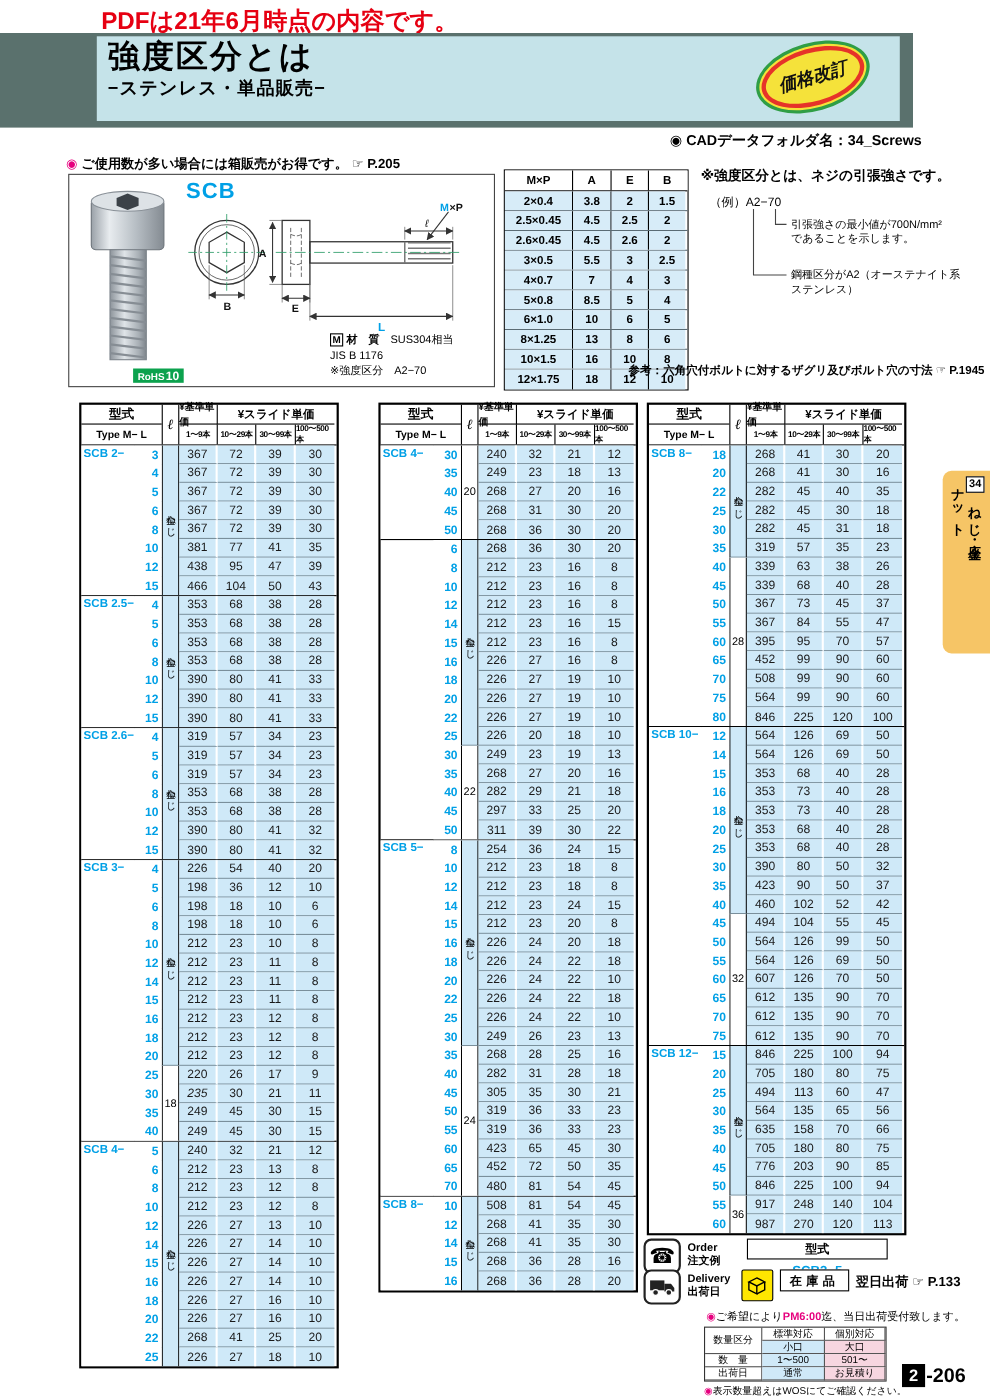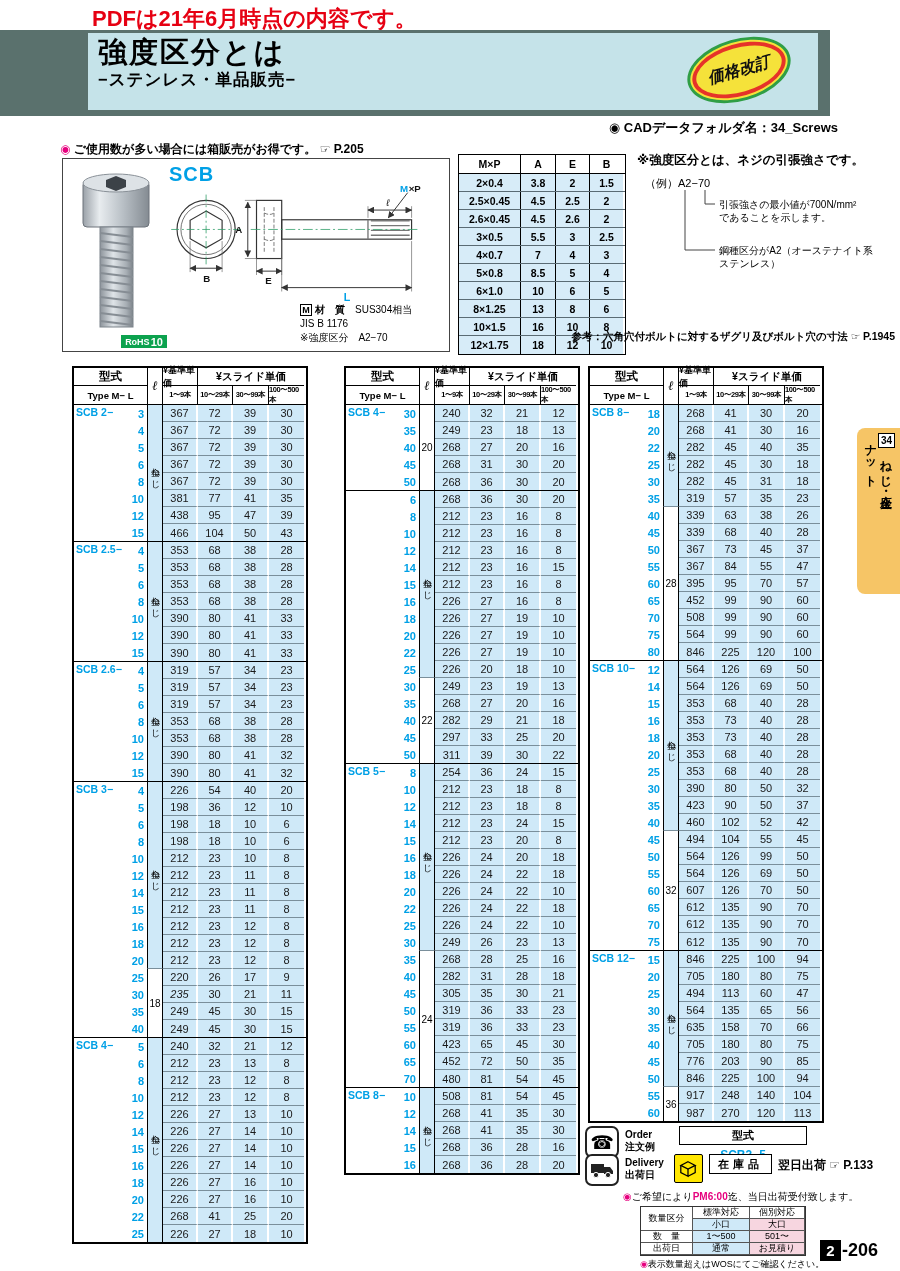--- a/index.html
+++ b/index.html
@@ -99,21 +99,21 @@
     align-items:center; justify-content:center; font-size:19px; background:#fff; }
   .olabels { font-size:10px; font-weight:bold; line-height:12px; padding-top:3px; }
   .model-box { width:128px; height:19px; border:1.5px solid #000; display:flex; align-items:center;
     justify-content:center; font-size:11px; font-weight:bold; background:#fff; }
   .oexample { text-align:center; color:#00a0e6; font-weight:bold; font-size:12px; margin-top:3px; }
   .cube { width:29px; height:29px; background:#ffe600; border:1.5px solid #000; border-radius:2px;
     display:flex; align-items:center; justify-content:center; }
   .stock-box { height:20px; border:1px solid #000; background:#fff; display:flex; align-items:center;
     padding:0 8px; font-size:11px; letter-spacing:4px; font-weight:600; }
   .ship { font-size:12px; font-weight:bold; padding-top:3px; }
-  .dnote { position:absolute; left:38px; top:64px; font-size:10px; white-space:nowrap; }
+  .dnote { position:absolute; left:57px; top:64px; font-size:10px; white-space:nowrap; }
   .mini { position:absolute; left:55px; top:80px; width:166px; border:1px solid #333; font-size:9px;
     display:grid; grid-template-columns:52px 57px 55px; grid-auto-rows:12px; background:#fff; }
   .mini > div { border-right:1px solid #555; border-bottom:1px solid #555; display:flex;
     align-items:center; justify-content:center; }
   .mc-span { grid-row:1/3; }
   .bg-b { background:#cfe9f8; } .bg-p { background:#f7d6e0; }
   .mini-foot { position:absolute; left:55px; top:132px; font-size:9px; }
   .pagenum { left:820px; top:1240px; display:flex; align-items:center; gap:1px; }
   .pagenum .bk { width:21px; height:21px; background:#000; color:#fff; font-weight:bold; font-size:15px;
     display:flex; align-items:center; justify-content:center; }

